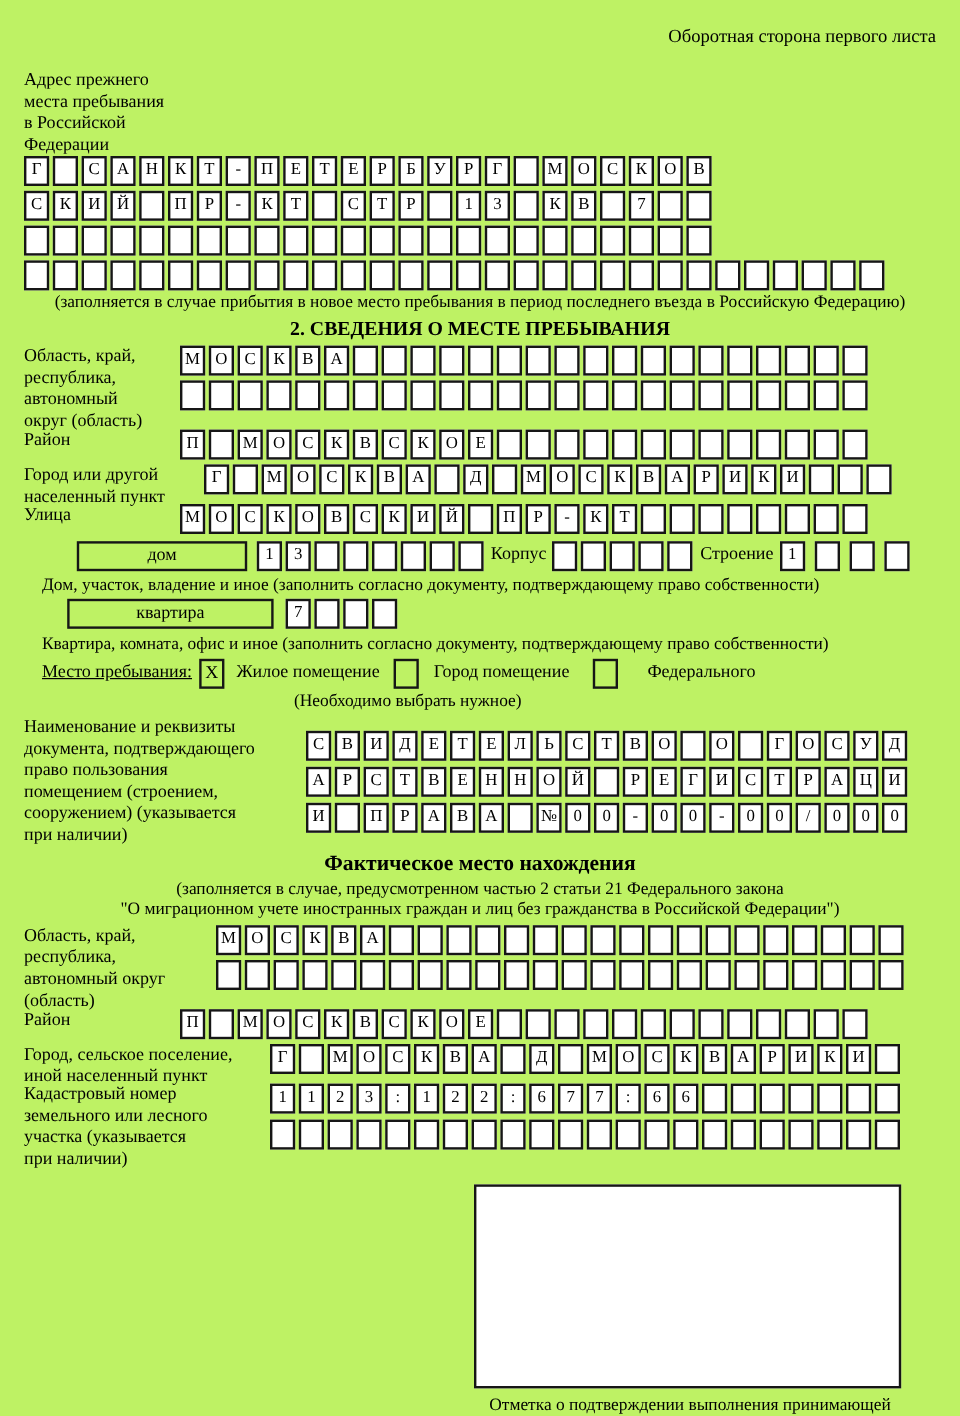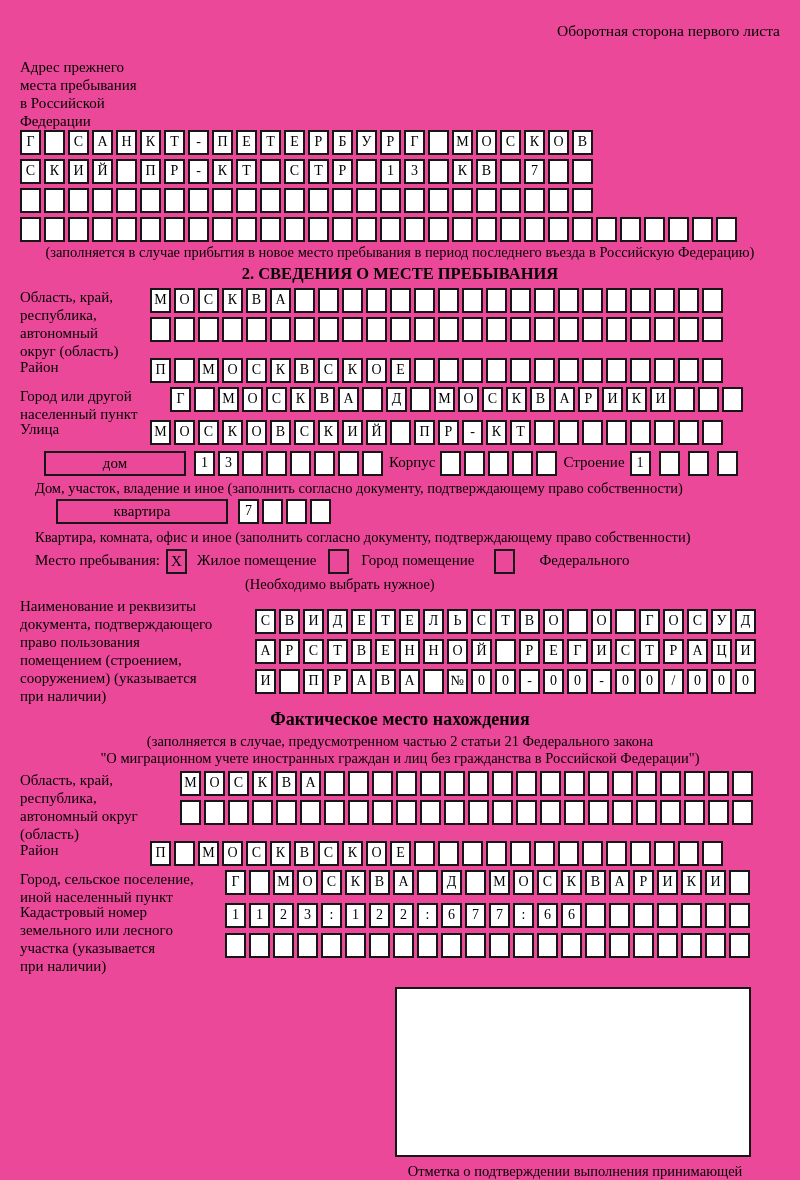--- a/index.html
+++ b/index.html
@@ -1,16 +1,16 @@
 <!DOCTYPE html>
 <html><head>
 <meta charset="utf-8">
 <style>
   html,body{margin:0;padding:0;background:#fff;}
-  .page{width:800px;height:1180px;background:#ec4899;color:#000;box-sizing:border-box;
+  .page{width:800px;height:1180px;background:#bef264;color:#000;box-sizing:border-box;
         padding:0 20px;overflow:hidden;font-family:"Liberation Serif","DejaVu Serif",serif;position:relative;}
   .hdr{padding-top:22px;text-align:right;font-size:15.5px;height:18px;}
   .row{display:flex;align-items:flex-start;}
   .lbl{flex:0 0 auto;font-size:15px;line-height:18px;white-space:pre-line;}
   .w148{width:148px}.w130{width:130px}.w150{width:150px}.w160{width:160px}.w205{width:205px}.w235{width:235px}
   .stack{display:flex;flex-direction:column;gap:4px;}
   .cells{display:flex;gap:3px;flex:0 0 auto;}
   .cells.spread{gap:8px;}
   .cell{box-sizing:border-box;width:21px;height:25px;border:2px solid #161616;background:#fff;
         font-size:14px;line-height:20px;text-align:center;flex:0 0 auto;}
@@ -299,21 +299,21 @@
         <span class="cell"></span>
         <span class="cell"></span>
         <span class="cell"></span>
         <span class="cell"></span>
         <span class="cell"></span>
         <span class="cell"></span>
       </div>
   </div>
 
   <div class="row" style="margin-top:2px;height:29px;">
-    <div class="widebox" style="margin-left:24px;width:142px;">дом</div>
+    <div class="widebox" style="margin-left:44px;width:142px;">дом</div>
     <div class="cells" style="margin-left:8px;">
         <span class="cell">1</span>
         <span class="cell">3</span>
         <span class="cell"></span>
         <span class="cell"></span>
         <span class="cell"></span>
         <span class="cell"></span>
         <span class="cell"></span>
         <span class="cell"></span>
       </div>
@@ -340,21 +340,21 @@
     <div class="cells" style="margin-left:10px;">
         <span class="cell">7</span>
         <span class="cell"></span>
         <span class="cell"></span>
         <span class="cell"></span>
       </div>
   </div>
   <div class="caption" style="margin-top:1px;margin-left:15px;">Квартира, комната, офис и иное (заполнить согласно документу, подтверждающему право собственности)</div>
 
   <div class="row" style="margin-top:3px;height:27px;">
-    <div class="lbl" style="margin-left:15px;line-height:23px;">Место пребывания:</div>
+    <div class="lbl" style="margin-left:15px;line-height:23px;text-decoration:underline;">Место пребывания:</div>
     <span class="cb" style="margin-left:6px;">X</span>
     <div class="lbl" style="margin-left:10px;line-height:23px;">Жилое помещение</div>
     <span class="cb" style="margin-left:12px;"></span>
     <div class="lbl" style="margin-left:12px;line-height:23px;">Город помещение</div>
     <span class="cb" style="margin-left:20px;"></span>
     <div class="lbl" style="margin-left:24px;line-height:23px;">Федерального</div>
   </div>
   <div class="caption" style="margin-left:225px;">(Необходимо выбрать нужное)</div>
 
   <div class="row" style="margin-top:4px;height:108px;align-items:center;">

